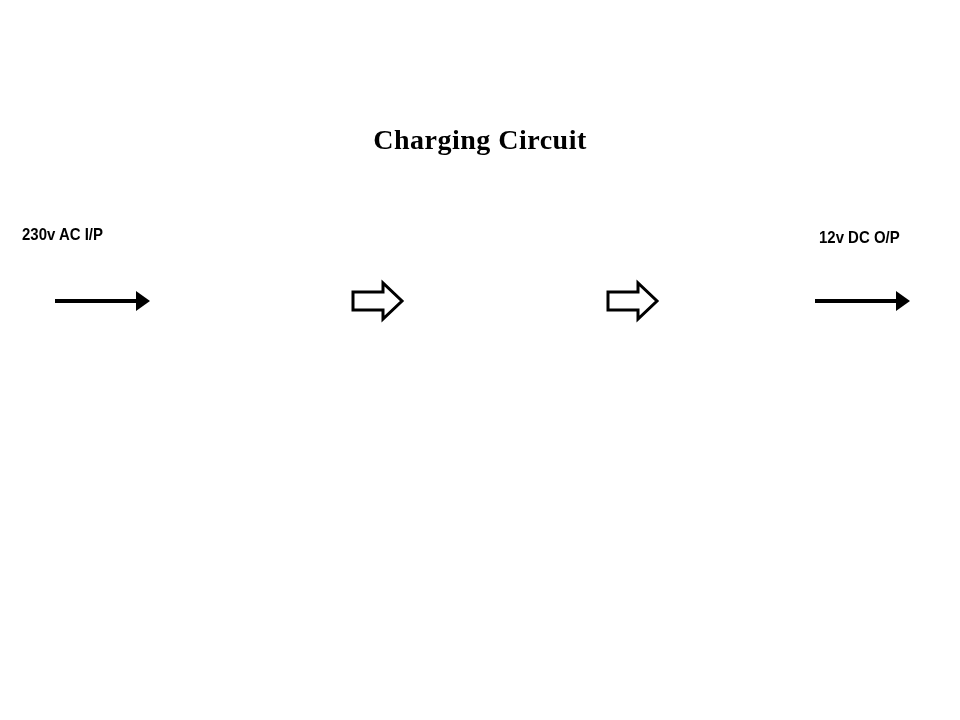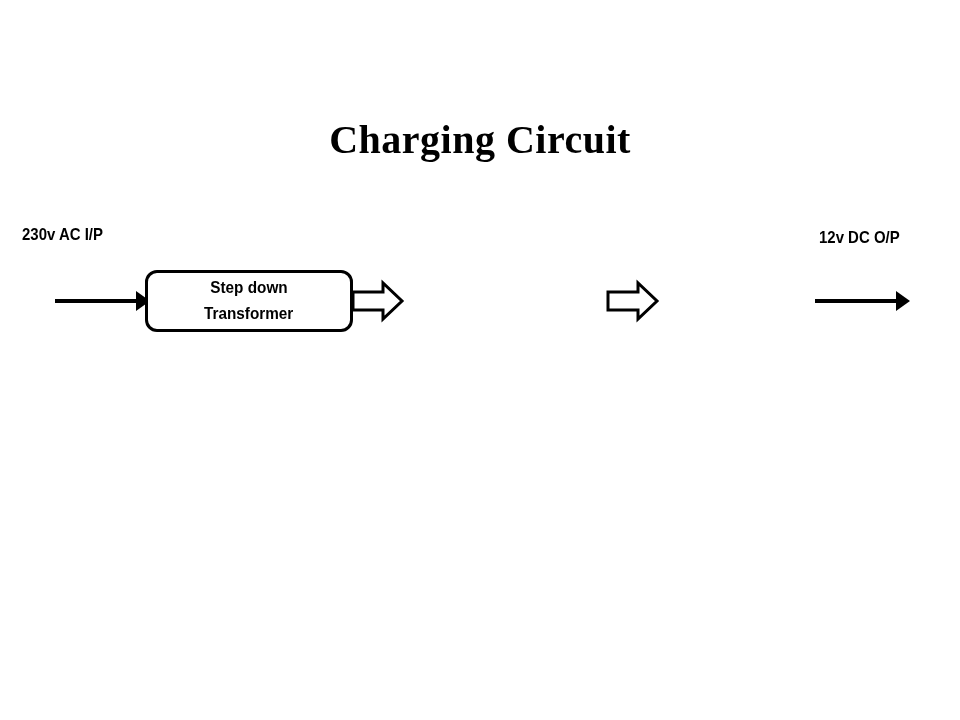--- a/index.html
+++ b/index.html
@@ -18,21 +18,21 @@
 
   
   #title {
     position: absolute;
     left: 0;
     top: 118px;
     width: 960px;
     text-align: center;
     font-family: "Liberation Serif", serif;
     font-weight: bold;
-    font-size: 40px;
+    font-size: 28px;
     letter-spacing: 0.5px;
     color: #000000;
     line-height: 44px;
     white-space: nowrap;
   }
 
   
   .edge-label {
     position: absolute;
     font-family: "Liberation Sans", sans-serif;
@@ -95,24 +95,20 @@
 
   <div class="edge-label" id="label-output">12v DC O/P</div>
 
   <div class="connector" id="arrow-in">
     <svg width="100" height="62" viewBox="0 0 100 62" xmlns="http://www.w3.org/2000/svg">
       <line x1="5" y1="31" x2="86" y2="31" stroke="#000000" stroke-width="4"></line>
       <polygon points="86,21 100,31 86,41" fill="#000000"></polygon>
     </svg>
   </div>
 
-  <div class="block" id="block-0">
-    <span class="line">Step down</span>
-    <span class="line">Transformer</span>
-  </div>
 
   <div class="connector" id="arrow-mid-0">
     <svg width="55" height="62" viewBox="0 0 55 62" xmlns="http://www.w3.org/2000/svg">
       <polygon points="3,22 33,22 33,13 52,31 33,49 33,40 3,40" fill="#ffffff" stroke="#000000" stroke-width="3" stroke-linejoin="miter"></polygon>
     </svg>
   </div>
 
 
   <div class="connector" id="arrow-mid-1">
     <svg width="55" height="62" viewBox="0 0 55 62" xmlns="http://www.w3.org/2000/svg">

